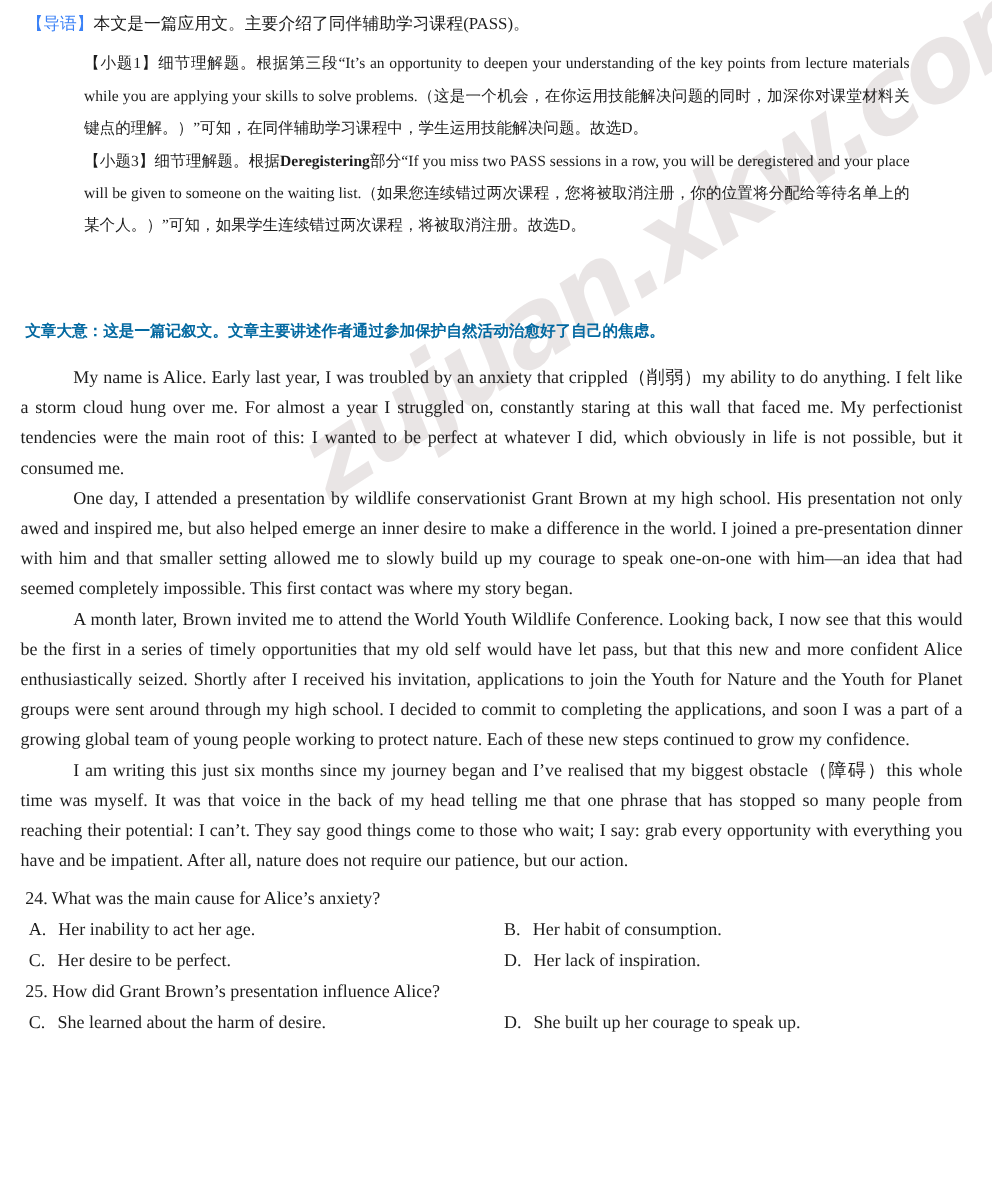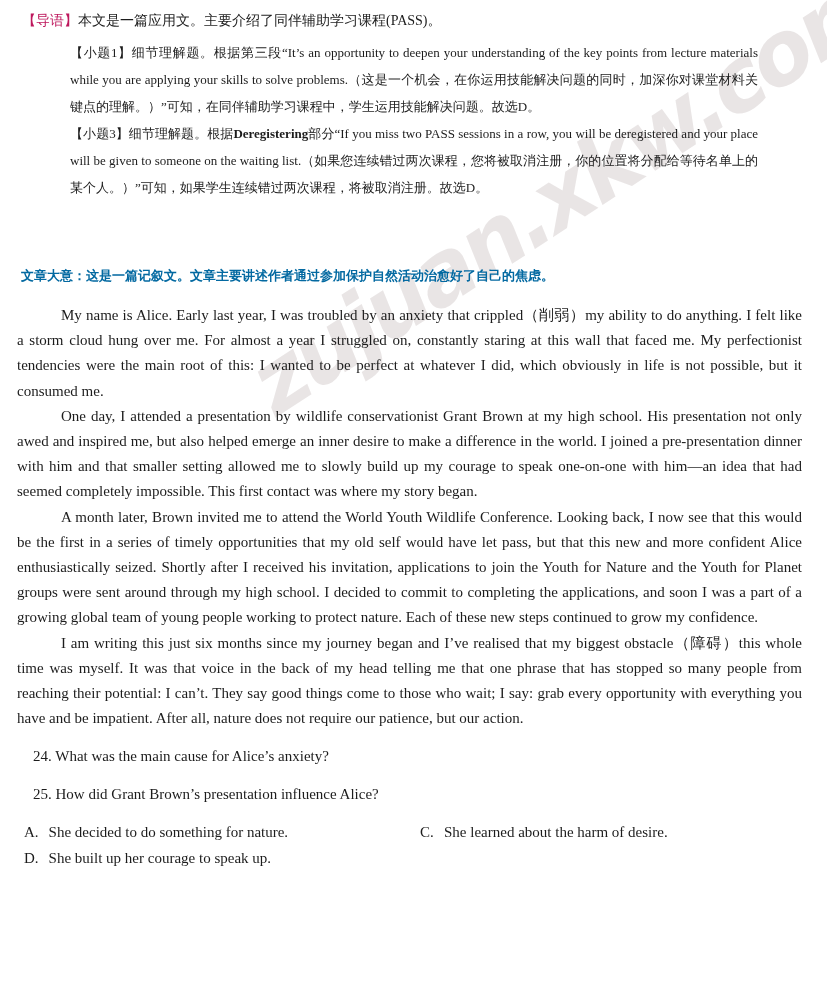--- a/index.html
+++ b/index.html
@@ -4,30 +4,30 @@
 <style>
   html,body{margin:0;padding:0;background:#fff;}
   .page{position:relative;width:827px;height:985px;background:#ffffff;overflow:hidden;
         font-family:"Liberation Serif","DejaVu Serif",serif;color:#1c1c1c;}
   .watermark{position:absolute;left:200px;top:140px;z-index:0;white-space:nowrap;
              font-family:"DejaVu Sans","Liberation Sans",sans-serif;
              font-size:88px;font-weight:bold;font-style:italic;letter-spacing:-4px;
              color:rgba(182,168,168,0.30);transform:rotate(-33deg);pointer-events:none;}
   .content{position:relative;z-index:1;}
   .daoyu{margin:10px 22px 0 22px;font-size:14px;line-height:22px;}
-  .daoyu-label{color:#be185d;}
+  .daoyu-label{color:#3b82f6;}
   .subitems{margin:7px 0 0 70px;width:688px;font-size:13px;line-height:27px;text-align:justify;}
   .subitem{margin:0;}
   .b{font-weight:bold;}
   .summary{margin:66px 0 0 21px;font-size:13px;line-height:18px;color:#0369a1;
            font-family:"Liberation Sans","DejaVu Sans",sans-serif;font-weight:bold;}
   .passage{margin:18px 21px 0 17px;width:785px;font-size:15px;line-height:25.2px;text-align:justify;}
   .passage p{margin:0;text-indent:44px;}
   .questions{margin:5px 21px 0 21px;width:785px;font-size:15px;line-height:26px;}
-  .stem{margin:12px;}
+  .stem{margin:0;}
   .opts{display:grid;}
   .opts.two{grid-template-columns:396px 1fr;}
   .opt{margin:0;padding-left:3px;}
   .opt-label{display:inline-block;min-width:14px;margin-right:10px;}
 </style>
 </head>
 <body>
 
 <div class="page">
 
@@ -48,26 +48,31 @@
       <p>My name is Alice. Early last year, I was troubled by an anxiety that crippled（削弱）my ability to do anything. I felt like a storm cloud hung over me. For almost a year I struggled on, constantly staring at this wall that faced me. My perfectionist tendencies were the main root of this: I wanted to be perfect at whatever I did, which obviously in life is not possible, but it consumed me.</p>
       <p>One day, I attended a presentation by wildlife conservationist Grant Brown at my high school. His presentation not only awed and inspired me, but also helped emerge an inner desire to make a difference in the world. I joined a pre-presentation dinner with him and that smaller setting allowed me to slowly build up my courage to speak one-on-one with him—an idea that had seemed completely impossible. This first contact was where my story began.</p>
       <p>A month later, Brown invited me to attend the World Youth Wildlife Conference. Looking back, I now see that this would be the first in a series of timely opportunities that my old self would have let pass, but that this new and more confident Alice enthusiastically seized. Shortly after I received his invitation, applications to join the Youth for Nature and the Youth for Planet groups were sent around through my high school. I decided to commit to completing the applications, and soon I was a part of a growing global team of young people working to protect nature. Each of these new steps continued to grow my confidence.</p>
       <p>I am writing this just six months since my journey began and I’ve realised that my biggest obstacle（障碍）this whole time was myself. It was that voice in the back of my head telling me that one phrase that has stopped so many people from reaching their potential: I can’t. They say good things come to those who wait; I say: grab every opportunity with everything you have and be impatient. After all, nature does not require our patience, but our action.</p>
     </div>
 
     <div class="questions">
 
       <div class="question">
         <p class="stem">24. What was the main cause for Alice’s anxiety?</p>
+        <div class="opts two">
+          <p class="opt"><span class="opt-label">A.</span><span>Her inability to act her age.</span></p>
+          <p class="opt"><span class="opt-label">B.</span><span>Her habit of consumption.</span></p>
+          <p class="opt"><span class="opt-label">C.</span><span>Her desire to be perfect.</span></p>
+          <p class="opt"><span class="opt-label">D.</span><span>Her lack of inspiration.</span></p>
+        </div>
       </div>
 
       <div class="question">
         <p class="stem">25. How did Grant Brown’s presentation influence Alice?</p>
         <div class="opts two">
-          <p class="opt"><span class="opt-label">A.</span><span>She decided to do something for nature.</span></p>
           <p class="opt"><span class="opt-label">C.</span><span>She learned about the harm of desire.</span></p>
           <p class="opt"><span class="opt-label">D.</span><span>She built up her courage to speak up.</span></p>
         </div>
       </div>
 
     </div>
   </div>
 </div>
 
 </body></html>

